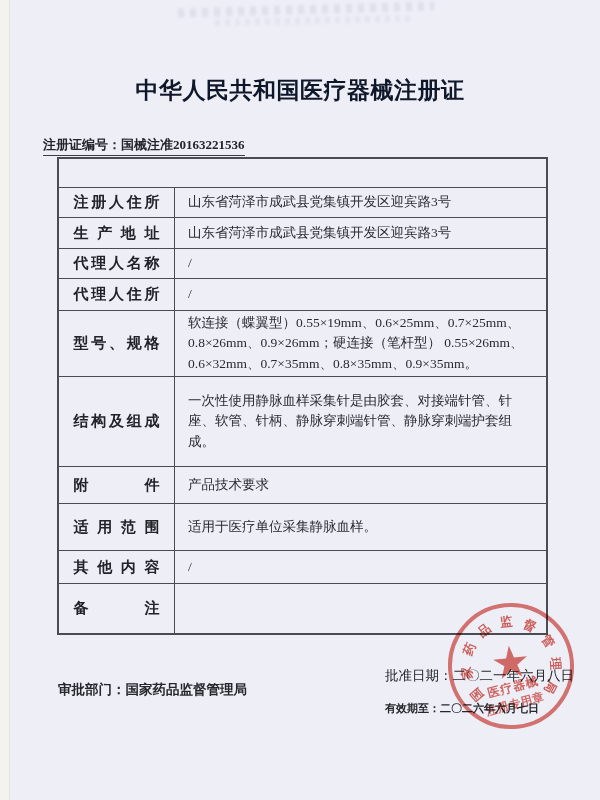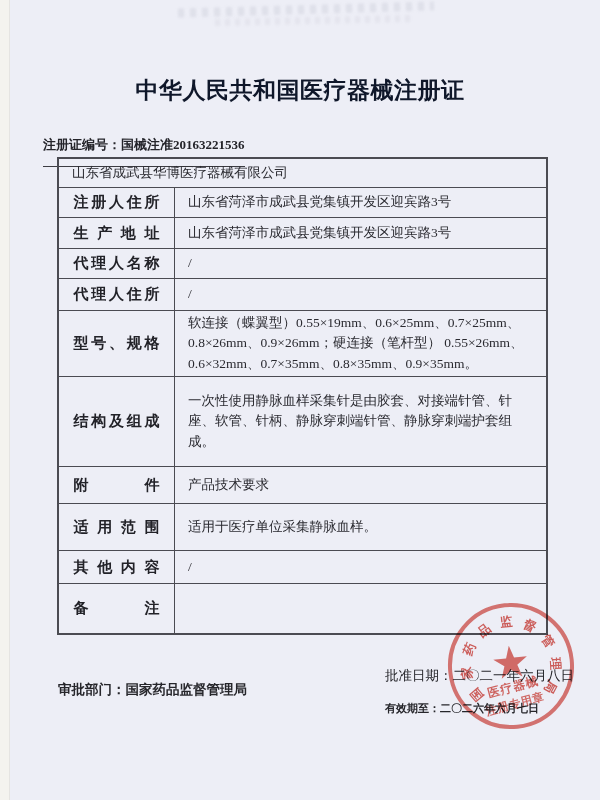--- a/index.html
+++ b/index.html
@@ -18,21 +18,21 @@
     background:repeating-linear-gradient(90deg,rgba(148,150,168,.30) 0 6px,transparent 6px 12px);
     filter:blur(1.6px);}
   .bleed2{left:215px;top:17px;width:200px;height:7px;transform:rotate(-1.2deg);
     background:repeating-linear-gradient(90deg,rgba(160,155,170,.22) 0 5px,transparent 5px 10px);
     filter:blur(1.8px);}
 
   .title{position:absolute;left:0;top:75px;width:600px;text-align:center;
     font-size:23px;font-weight:bold;letter-spacing:.5px;color:#0f172a;}
 
   .regline{position:absolute;left:43px;top:136px;font-size:13px;font-weight:bold;
-    border-bottom:1.2px solid #3c3c42;padding-bottom:12px;color:#24242a;}
+    border-bottom:1.2px solid #3c3c42;padding-bottom:1px;color:#24242a;}
 
   
   .cert-table{position:absolute;left:57px;top:157px;width:491px;
     border:2px solid #4b4b52;box-sizing:border-box;background:transparent;}
   .row{display:flex;box-sizing:border-box;border-top:1.5px solid #4b4b52;}
   .row:first-child{border-top:none;}
   .r1{height:28px}.r2{height:30px}.r3{height:31px}.r4{height:30px}
   .r5{height:32px}.r6{height:32px}.r7{height:66px}.r8{height:90px}
   .r9{height:47px}.r10{height:37px}.r11{height:33px}.r12{height:50px}
   .lbl{width:116px;flex:0 0 116px;border-right:1.5px solid #4b4b52;
@@ -66,21 +66,20 @@
 <div class="scan-edge"></div>
 <div class="bleed bleed1"></div>
 <div class="bleed bleed2"></div>
 
 <div class="title">中华人民共和国医疗器械注册证</div>
 
 <div class="regline"><span>注册证编号：</span><span>国械注准20163221536</span></div>
 
 <div class="cert-table">
   <div class="row r1">
-    <div class="val">山东省成武县华博医疗器械有限公司</div>
   </div>
   <div class="row r2">
     <div class="lbl">
         <span>注册人住所</span>
       </div>
     <div class="val">山东省菏泽市成武县党集镇开发区迎宾路3号</div>
   </div>
   <div class="row r3">
     <div class="lbl">
         <span>生产地址</span>

